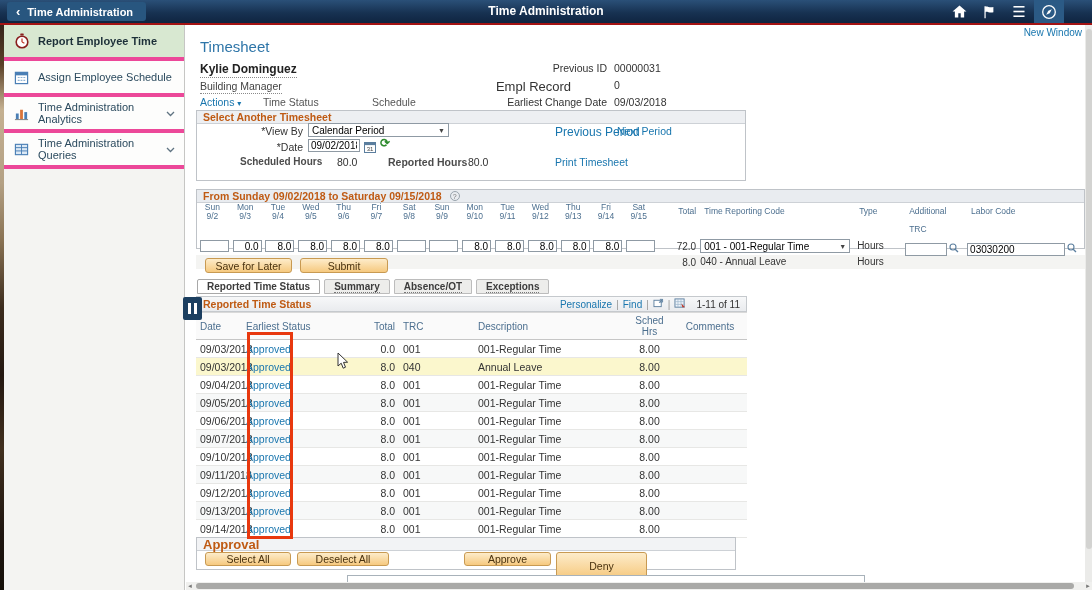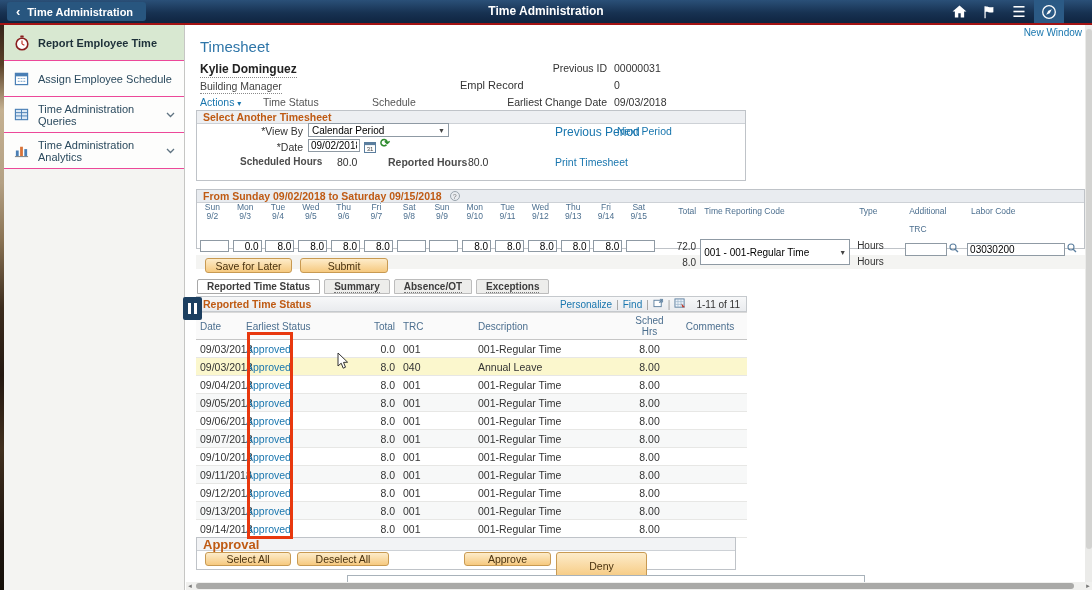--- a/index.html
+++ b/index.html
@@ -20,21 +20,21 @@
   .topbar-icons { position:absolute; right:28px; top:0; height:23px; display:flex; align-items:center; }
   .tb-ic { width:30px; height:23px; display:flex; align-items:center; justify-content:center; cursor:pointer; }
   .tb-ic.navbar { background:#2b5a85; }
   .redline { position:absolute; left:0; top:23px; width:1092px; height:2px; background:#a31313; }
 
   
   .leftstrip { position:absolute; left:0; top:25px; width:4px; height:565px;
      background:linear-gradient(180deg,#35241a 0%,#5a4128 7%,#c5b191 15%,#b3a084 28%,#8a7354 38%,#3c2c1e 50%,#241811 62%,#41301f 75%,#1e1510 90%,#151009 100%); }
   .sidebar { position:absolute; left:4px; top:25px; width:181px; height:565px;
              background:#f4f4f2; border-right:1px solid #c6c6c4; }
-  .side-item { height:36px; border-bottom:1px solid #ec4899; background:#fdfdfc;
+  .side-item { height:36px; border-bottom:4px solid #ec4899; background:#fdfdfc;
                display:flex; align-items:center; gap:8px; padding:0 9px;
                font-size:11px; color:#2b4a5e; cursor:pointer; }
   .side-item.selected { background:#d8e8d1; font-weight:bold; color:#1d3039; }
   .side-icon { width:17px; height:17px; flex:0 0 17px; display:flex; align-items:center; justify-content:center; }
   .side-label { line-height:12px; }
   .chev { margin-left:auto; color:#5f7382; font-size:10px; }
 
   
   .lnk { color:#1976ae; text-decoration:none; cursor:pointer; }
   .lab { color:#4c4c4c; }
@@ -157,62 +157,62 @@
               <rect x="1.5" y="2.5" width="13" height="12" fill="#fff" stroke="#4a7fb5" stroke-width="1.3"></rect>
               <rect x="1.5" y="2.5" width="13" height="3.2" fill="#4a7fb5"></rect>
               <path d="M4 8 h2 M7 8 h2 M10 8 h2 M4 11 h2 M7 11 h2 M10 11 h2" stroke="#8fb3d4" stroke-width="1.2"></path>
             </svg>
           </span>
           <span class="side-label">Assign Employee Schedule</span>
         </div>
         <div class="side-item">
           <span class="side-icon">
             <svg width="15" height="15" viewBox="0 0 16 16">
-              <rect x="1.5" y="2.5" width="13" height="11" fill="#dce9f5" stroke="#4a7fb5" stroke-width="1.2"></rect>
-              <path d="M1.5 6 h13 M1.5 9.5 h13 M8 2.5 v11" stroke="#4a7fb5" stroke-width="1"></path>
-            </svg>
-          </span>
-          <span class="side-label">Time Administration Queries</span>
-          <span class="chev"><svg width="9" height="6" viewBox="0 0 9 6">
-              <path d="M1 1 L4.5 4.5 L8 1" fill="none" stroke="#5f7382" stroke-width="1.3"></path>
-            </svg></span>
-        </div>
-        <div class="side-item">
-          <span class="side-icon">
-            <svg width="15" height="15" viewBox="0 0 16 16">
               <rect x="2" y="8" width="3" height="6" fill="#4a7fb5"></rect>
               <rect x="6.5" y="4" width="3" height="10" fill="#d9743a"></rect>
               <rect x="11" y="6.5" width="3" height="7.5" fill="#4a7fb5"></rect>
               <path d="M1 14.5 h14" stroke="#777" stroke-width="1"></path>
             </svg>
           </span>
           <span class="side-label">Time Administration Analytics</span>
           <span class="chev"><svg width="9" height="6" viewBox="0 0 9 6">
               <path d="M1 1 L4.5 4.5 L8 1" fill="none" stroke="#5f7382" stroke-width="1.3"></path>
             </svg></span>
         </div>
+        <div class="side-item">
+          <span class="side-icon">
+            <svg width="15" height="15" viewBox="0 0 16 16">
+              <rect x="1.5" y="2.5" width="13" height="11" fill="#dce9f5" stroke="#4a7fb5" stroke-width="1.2"></rect>
+              <path d="M1.5 6 h13 M1.5 9.5 h13 M8 2.5 v11" stroke="#4a7fb5" stroke-width="1"></path>
+            </svg>
+          </span>
+          <span class="side-label">Time Administration Queries</span>
+          <span class="chev"><svg width="9" height="6" viewBox="0 0 9 6">
+              <path d="M1 1 L4.5 4.5 L8 1" fill="none" stroke="#5f7382" stroke-width="1.3"></path>
+            </svg></span>
+        </div>
       </div>
   </div>
 
   <a class="abs lnk" style="right:10px; top:27px; font-size:10px;">New Window</a>
 
   <div class="abs" style="left:200px; top:38px; font-size:15px; color:#2e75a8;">Timesheet</div>
   <div class="abs dotted-u" style="left:200px; top:62px; font-size:12px; font-weight:bold; color:#222;">Kylie Dominguez</div>
   <div class="abs dotted-u" style="left:200px; top:80px; font-size:10.5px; color:#444;">Building Manager</div>
 
   <div class="abs" style="left:200px; top:96px; font-size:10.5px;">
     <span class="lnk">Actions</span>
     <span class="lnk" style="font-size:8px;">▾</span>
   </div>
   <div class="abs lab" style="left:263px; top:96px; font-size:10.5px; color:#555;">Time Status</div>
   <div class="abs lab" style="left:372px; top:96px; font-size:10.5px; color:#555;">Schedule</div>
 
   <div class="abs" style="left:460px; top:62px; width:147px; text-align:right; font-size:10.5px; color:#333;">Previous ID</div>
   <div class="abs" style="left:614px; top:62px; font-size:10.5px; color:#333;">00000031</div>
-  <div class="abs" style="left:460px; top:79px; width:147px; text-align:left; font-size:11px; color:#333;">Empl Record</div>
+  <div class="abs" style="left:460px; top:79px; width:147px; text-align:center; font-size:13px; color:#333;">Empl Record</div>
   <div class="abs" style="left:614px; top:79px; font-size:10.5px; color:#333;">0</div>
   <div class="abs" style="left:460px; top:96px; width:147px; text-align:right; font-size:10.5px; color:#333;">Earliest Change Date</div>
   <div class="abs" style="left:614px; top:96px; font-size:10.5px; color:#333;">09/03/2018</div>
 
   <div class="gbox" style="left:196px; top:110px; width:550px; height:71px;">
     <div class="gbox-hdr orange-hd">Select Another Timesheet</div>
   </div>
   <div class="abs" style="left:196px; top:125px; width:107px; text-align:right; font-size:10.5px; color:#333;">*View By</div>
   <div class="pt-select abs" style="left:308px; top:123px; width:141px;">
     <span>Calendar Period</span>
@@ -346,21 +346,21 @@
           <input class="ts-in" value="8.0" style="">
         </div>
         <div class="ts-cell" style="width: 32.8px;">
           <input class="ts-in" value="8.0" style="">
         </div>
         <div class="ts-cell" style="width: 32.8px;">
           <input class="ts-in" style="">
         </div>
         <div class="ts-cell num10" style="width: 45px; padding-right: 4px;">72.0</div>
         <div style="width: 155px;">
-          <div class="pt-select" style="width: 150px; height: 26px;">
+          <div class="pt-select" style="width: 150px; height: 14px;">
             <span>001 - 001-Regular Time</span>
             <span class="dd">▼</span>
           </div>
         </div>
         <div class="num10" style="width: 50px; line-height: 14px; padding-left: 2px;">Hours</div>
         <div style="width: 62px;"><input class="pt-input" style="width: 42px;"><span class="mag"><svg width="10" height="10" viewBox="0 0 10 10">
               <circle cx="4" cy="4" r="3" fill="none" stroke="#5b7e9e" stroke-width="1.1"></circle>
               <line x1="6.2" y1="6.2" x2="9" y2="9" stroke="#5b7e9e" stroke-width="1.3"></line>
             </svg></span></div>
         <div style="width: 118px;"><input class="pt-input" value="03030200" style="width: 98px;"><span class="mag"><svg width="10" height="10" viewBox="0 0 10 10">

